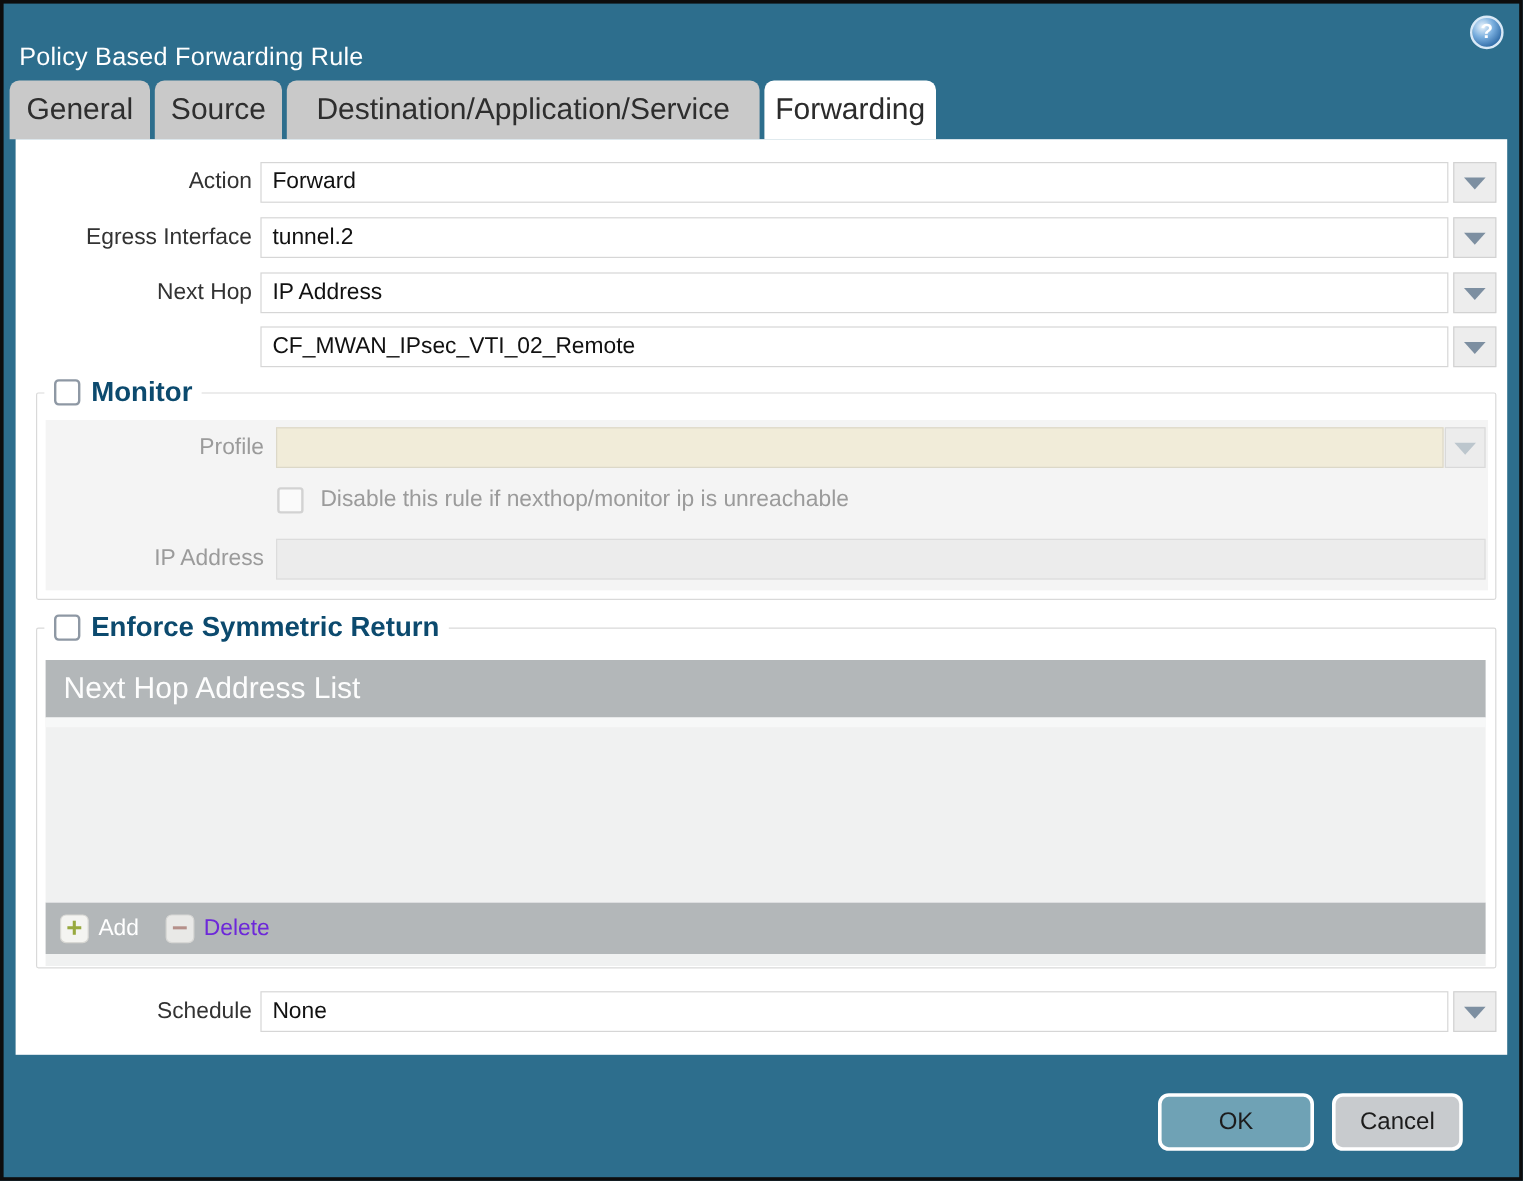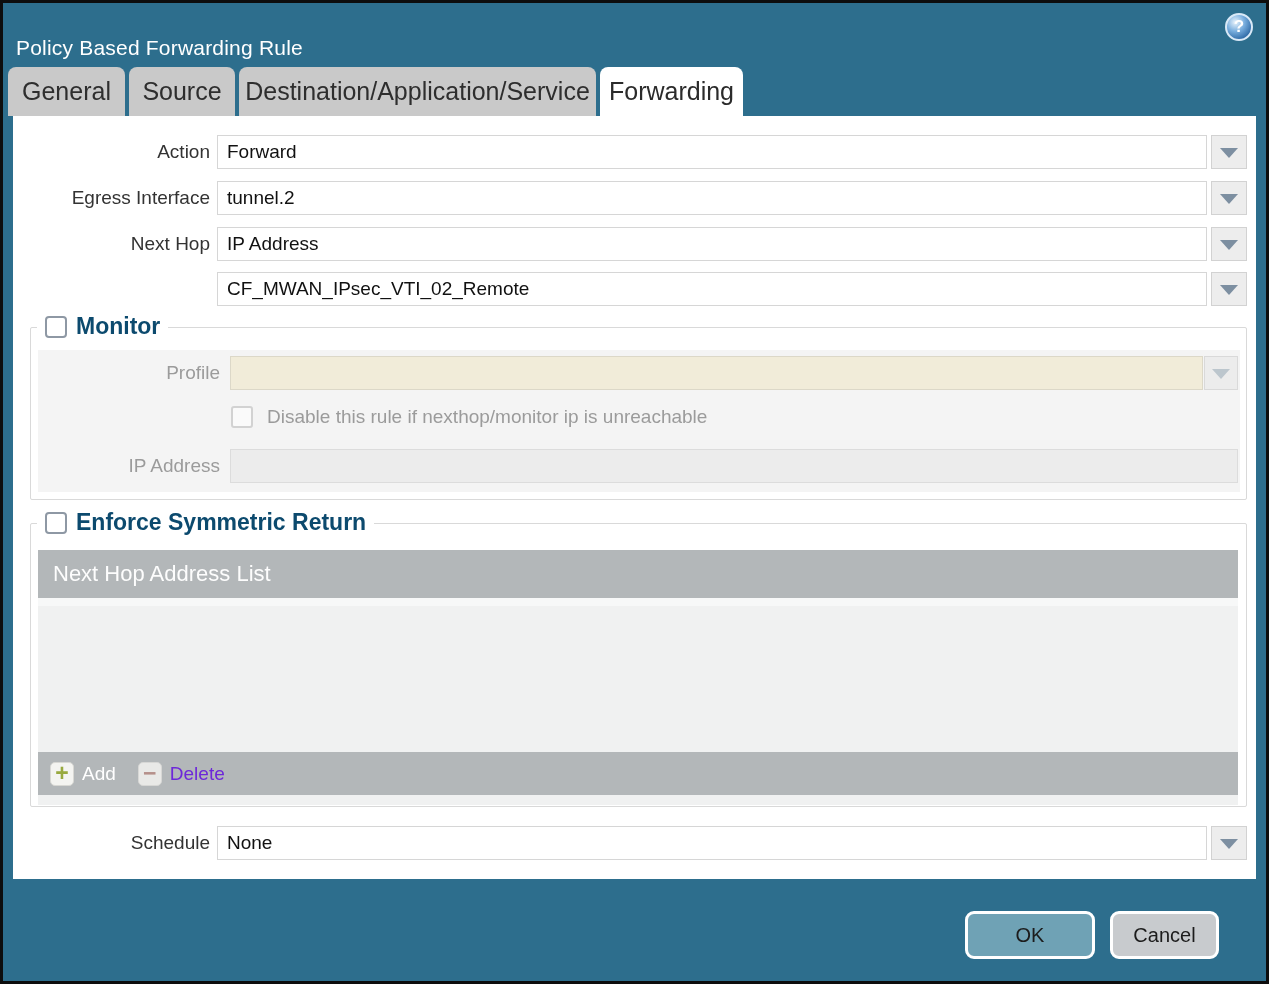--- a/index.html
+++ b/index.html
@@ -14,21 +14,21 @@
     background: radial-gradient(circle at 35% 30%, #eaf4fc 0%, #79aede 40%, #3570ab 75%, #2a5f95 100%);
     border:2px solid #d9e9f7; color:#fff; font-size:17px; font-weight:bold;
     display:flex; align-items:center; justify-content:center; cursor:pointer; }
 
   
   .tabs { position:absolute; left:5px; top:64px; height:49px; display:flex; gap:4px; }
   .tab { height:49px; background:#c9c9c9; border-radius:8px 8px 0 0; color:#2e2e2e;
     font-size:25px; text-align:center; line-height:49px; cursor:pointer; }
   .tab.t0 { width:117px; }
   .tab.t1 { width:106px; }
-  .tab.t2 { width:357px; }
+  .tab.t2 { width:394px; }
   .tab.t3 { width:143px; }
   .tab.active { background:#fff; color:#2b2b2b; }
 
   
   .content { position:absolute; left:10px; right:10px; top:113px; height:763px; background:#fff; }
 
   .flabel { position:absolute; left:0; width:197px; text-align:right; font-size:19px;
     color:#333; line-height:34px; white-space:nowrap; }
   .select { position:absolute; left:204px; width:990px; height:34px; border:1px solid #d6d6d6;
     background:#fff; font-size:19px; color:#111; line-height:32px; padding:0 9px;
@@ -58,21 +58,21 @@
   .dis-cbx { position:absolute; left:193px; top:56px; width:22px; height:22px;
     background:#fafafa; border:2px solid #d2d2d2; border-radius:3px; }
   .dis-cbx-label { position:absolute; left:229px; top:52px; font-size:19px; color:#9b9b9b;
     line-height:30px; white-space:nowrap; }
   .field-gray { position:absolute; left:192px; top:99px; width:1008px; height:34px;
     background:#ececec; border:1px solid #dcdcdc; }
 
   
   .fset.symret { top:407px; height:284px; }
   .nh-table { position:absolute; left:7px; top:26px; width:1200px; height:255px; }
-  .nh-header { height:48px; background:#b3b7b9; color:#fdfdfd; font-size:22px;
+  .nh-header { height:48px; background:#b3b7b9; color:#fdfdfd; font-size:25px;
     line-height:48px; padding-left:15px; }
   .nh-body { height:154px; background:#f0f1f1; position:relative; }
   .nh-body::before { content:""; position:absolute; left:0; right:0; top:0; height:8px; background:#f7f8f8; }
   .nh-footer { height:43px; background:#b3b7b9; display:flex; align-items:center; padding-left:12px; gap:22px; }
   .tbtn { display:flex; align-items:center; gap:8px; cursor:pointer; }
   .tbtn .ic { width:24px; height:24px; border-radius:5px; background:#f4f4f1; border:1px solid #d8d8d4;
     font-size:23px; font-weight:bold; line-height:20px; text-align:center; }
   .tbtn .ic.plus { color:#98a93f; }
   .tbtn .ic.minus { background:#e9e9e7; border-color:#d7d7d5; color:#b5908a; }
   .tbtn .tlabel { font-size:19px; color:#fff; }

